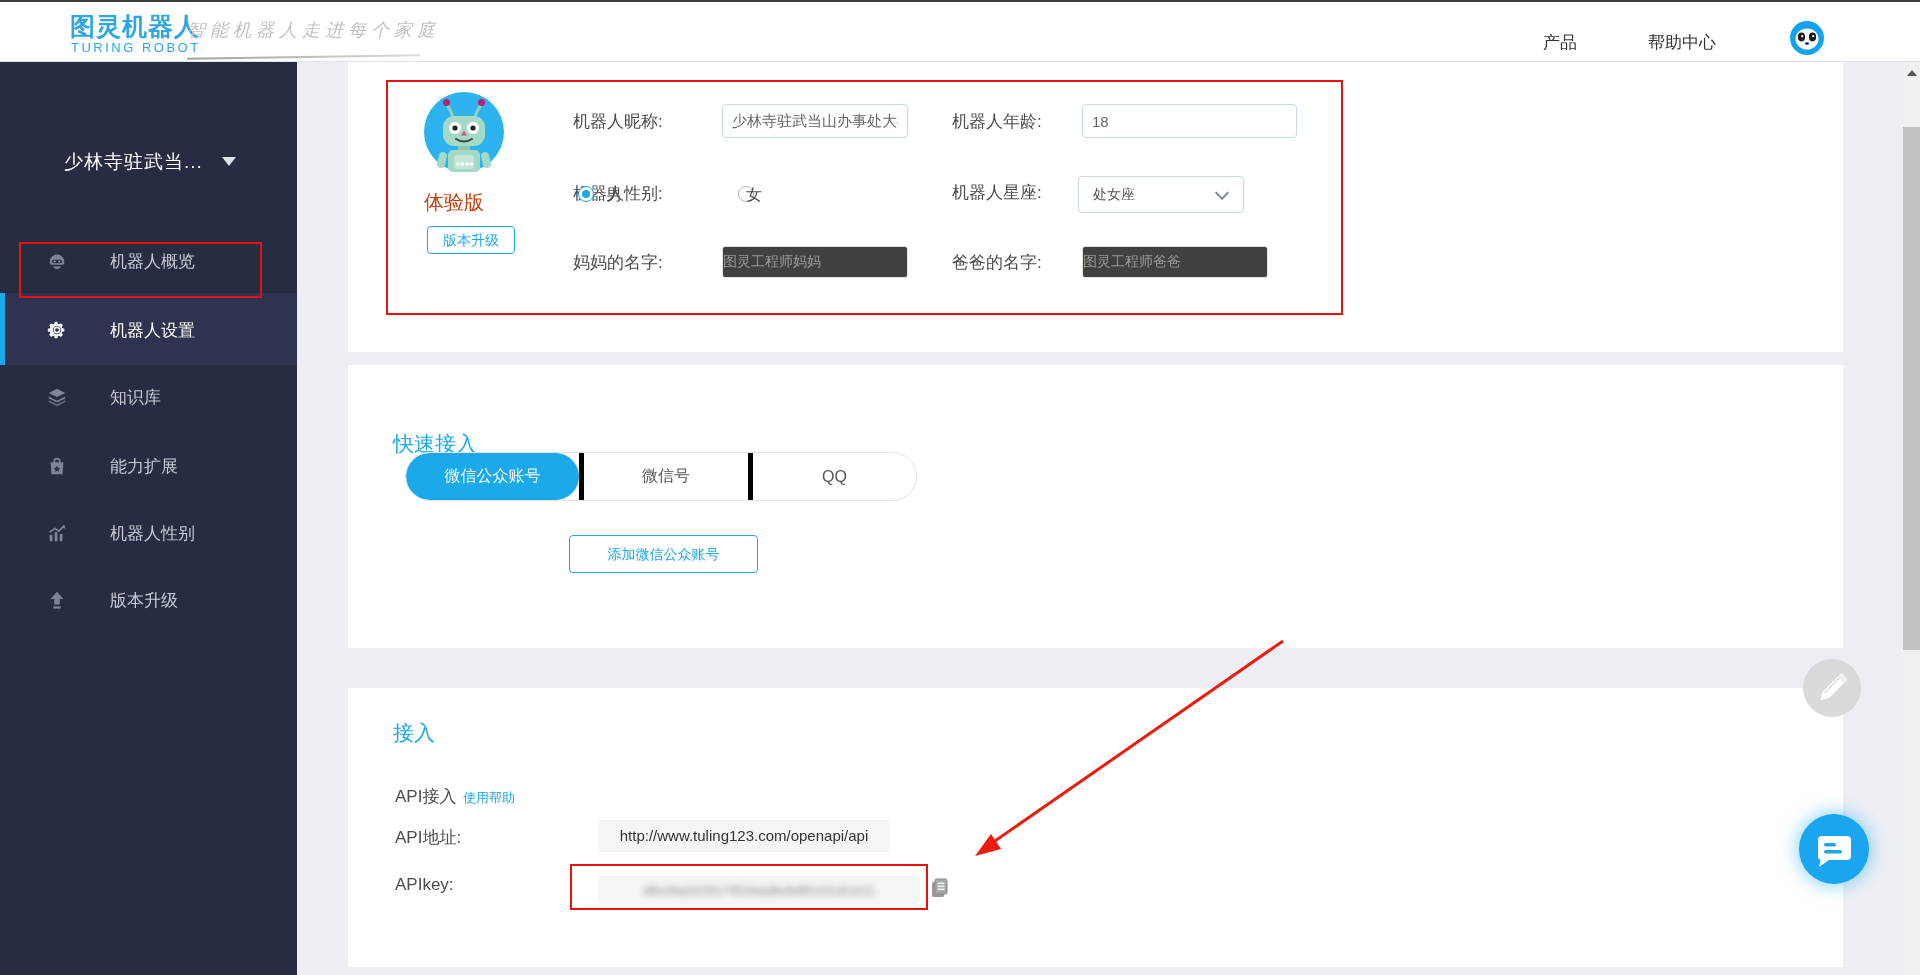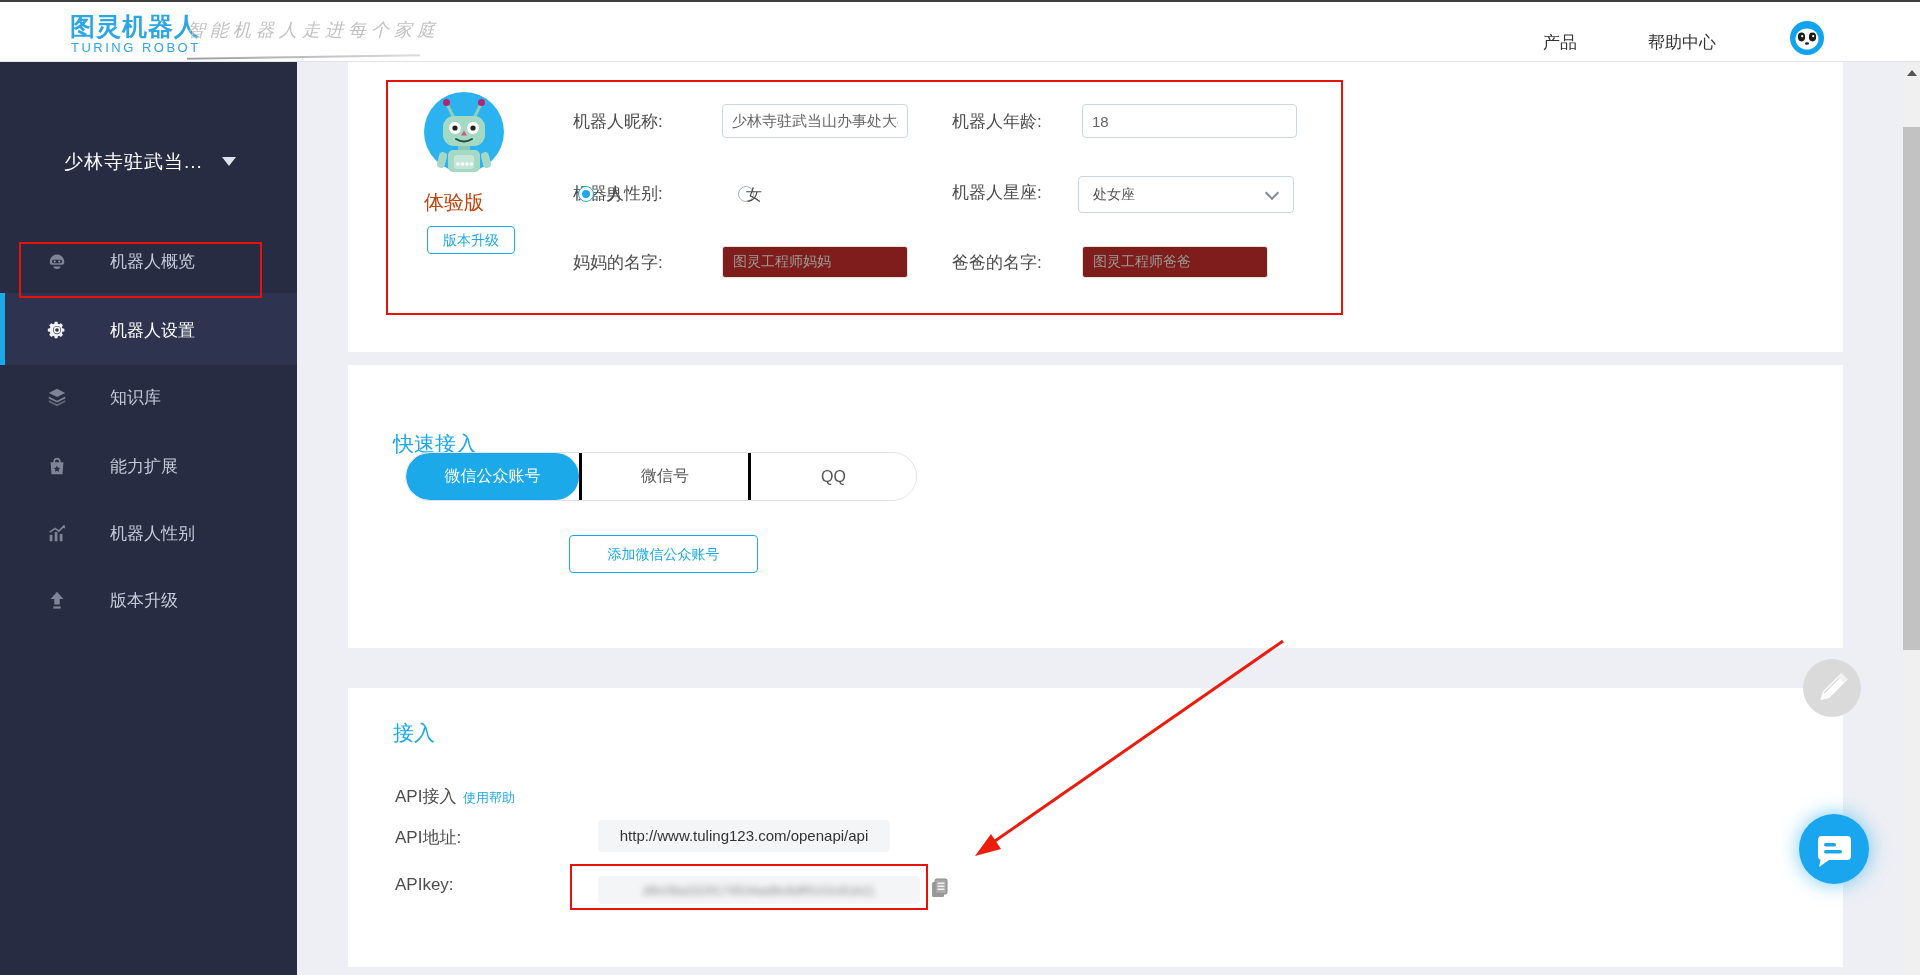--- a/index.html
+++ b/index.html
@@ -35,34 +35,34 @@
   .card1 { left:348px; top:62px; width:1495px; height:290px; }
   .card2 { left:348px; top:365px; width:1495px; height:283px; }
   .card3 { left:348px; top:688px; width:1495px; height:279px; }
 
   
   .big-avatar { left:424px; top:92px; width:80px; height:80px; cursor:pointer; }
   .version-tag { left:424px; top:189px; width:80px; text-align:left; font-size:20px; color:#c2410c; }
   .upgrade-btn { left:427px; top:226px; width:88px; height:28px; border:1px solid #1ca9ea; border-radius:4px; background:#fff; color:#1ca9ea; font-size:14px; text-align:center; line-height:26px; cursor:pointer; }
   .flabel { font-size:17px; color:#4c4c4c; }
   .tinput { border:1px solid #c9d8e2; border-radius:4px; background:#fff; font-size:15px; color:#666; padding:0 9px; font-family:inherit; outline:none; white-space:nowrap; overflow:hidden; }
-  .dinput { border:1px solid #e2e2da; border-radius:3px; background:#7f1d1d; font-size:14px; color:#9a9a93; padding:0 10px; font-family:inherit; outline:none; }
+  .dinput { border:1px solid #e2e2da; border-radius:3px; background:#404040; font-size:14px; color:#9a9a93; padding:0 0; font-family:inherit; outline:none; }
   .radio { width:16px; height:16px; border-radius:50%; border:1px solid #a9b4bc; background:#fff; display:inline-block; cursor:pointer; position:relative; }
   .radio.sel { border-color:#1ca9ea; }
   .radio.sel::after { content:""; position:absolute; left:3px; top:3px; width:8px; height:8px; border-radius:50%; background:#1ca9ea; }
   .radio-lab { font-size:16px; color:#4c4c4c; }
-  .select { left:1078px; top:176px; width:216px; height:37px; border:1px solid #c9d8e2; border-radius:4px; background:#fff; cursor:pointer; }
+  .select { left:1078px; top:176px; width:166px; height:37px; border:1px solid #c9d8e2; border-radius:4px; background:#fff; cursor:pointer; }
   .select .val { position:absolute; left:14px; top:9px; font-size:14px; color:#555; }
   .select .chev { position:absolute; right:16px; top:11px; width:10px; height:10px; border-right:2px solid #7d8c96; border-bottom:2px solid #7d8c96; transform:rotate(45deg); }
   .redbox { border:2px solid #e8120c; pointer-events:none; }
 
   
   .sec-title { font-size:21px; color:#1ca9ea; }
   .tabs { left:405px; top:452px; width:512px; height:49px; border:1px solid #dfe3e6; border-radius:25px; background:#fff; display:flex; overflow:hidden; }
-  .tab { height:100%; display:flex; align-items:center; justify-content:center; font-size:16px; color:#555; cursor:pointer; border-left:3px solid #000000; }
+  .tab { height:100%; display:flex; align-items:center; justify-content:center; font-size:16px; color:#555; cursor:pointer; border-left:5px solid #000000; }
   .tab:first-child { border-left:none; }
   .tab.active { background:#1ca9ea; color:#fff; border-radius:25px; border-left:none; }
   .add-btn { left:569px; top:535px; width:189px; height:38px; border:1px solid #1ca9ea; border-radius:4px; background:#fff; color:#1ca9ea; font-size:14px; text-align:center; line-height:36px; cursor:pointer; }
 
   
   .api-lab { font-size:17px; color:#4c4c4c; }
   .help-link { font-size:13px; color:#1ca9ea; cursor:pointer; }
   .valbox { background:#f3f5f7; border-radius:4px; text-align:center; color:#333; }
   .keyblur { filter:blur(3px); color:#8a8a8a; font-size:13px; }
   .copy-icon { left:931px; top:878px; width:17px; height:22px; cursor:pointer; }

